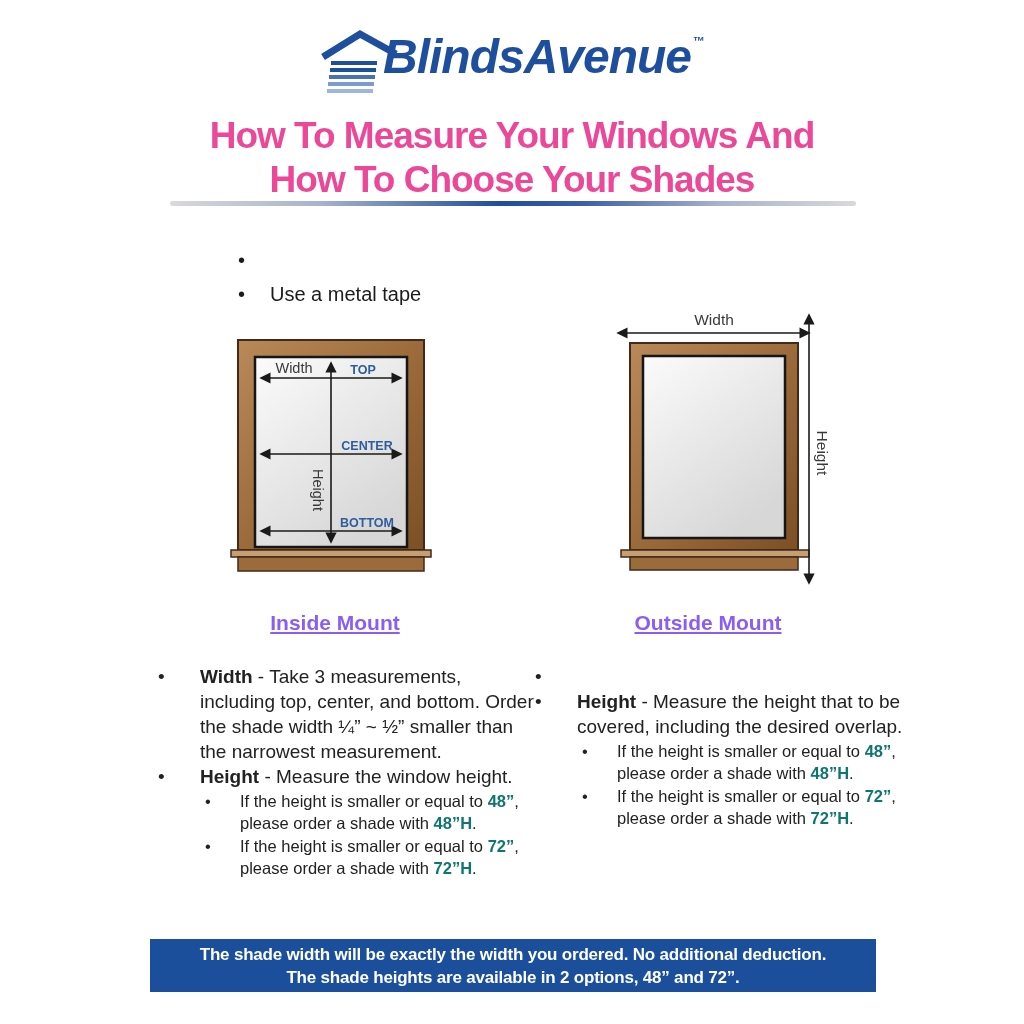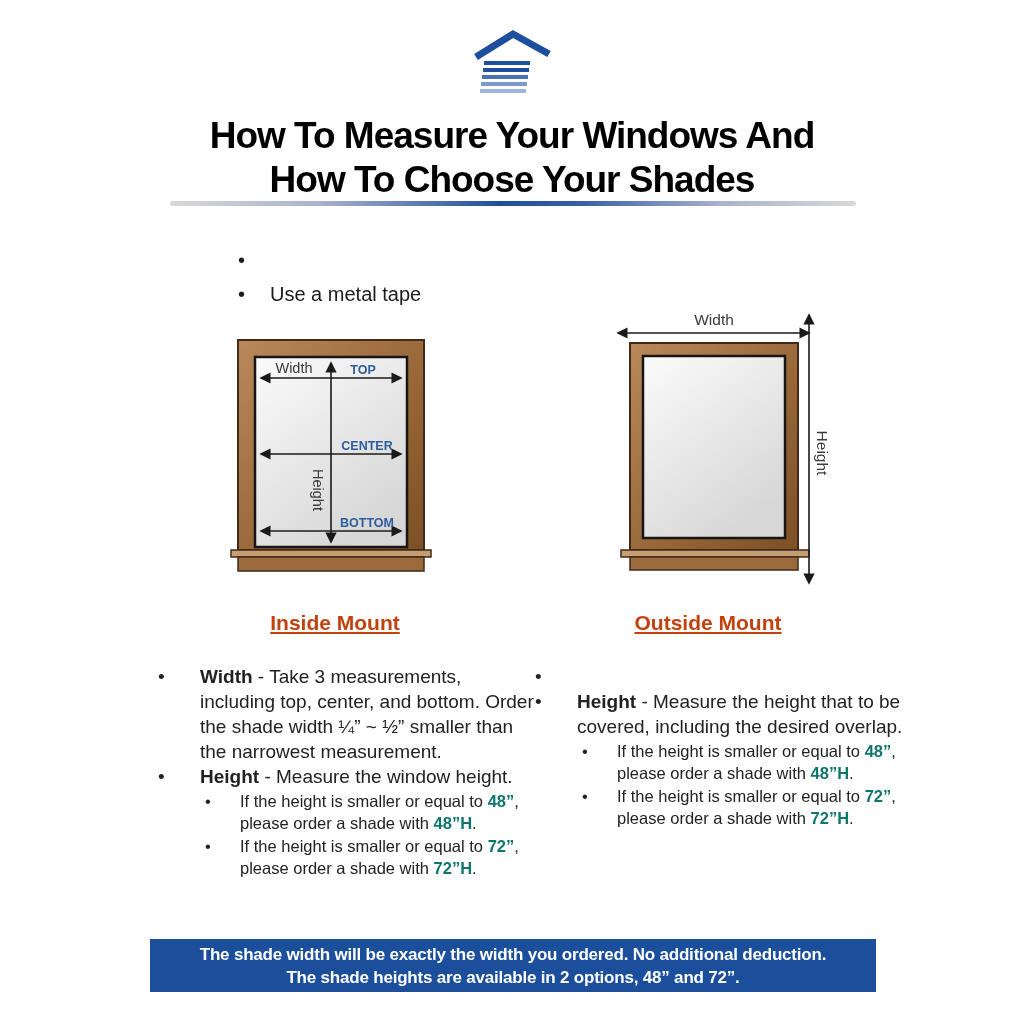--- a/index.html
+++ b/index.html
@@ -8,33 +8,33 @@
     font-family:"Liberation Sans", sans-serif;color:#1a1a1a;overflow:hidden;
   }
   
   .logo-row{position:absolute;top:26px;left:0;width:100%;display:flex;justify-content:center;align-items:flex-start;}
   .logo-icon{display:block;margin-top:2px;}
   .brand-wrap{position:relative;margin-left:-16px;z-index:2;}
   .brand-text{font-size:48px;font-weight:bold;font-style:italic;color:#1E4E9E;letter-spacing:-1px;line-height:62px;}
   .brand-tm{font-size:12px;font-weight:bold;font-style:normal;color:#1E4E9E;vertical-align:28px;margin-left:2px;}
   
   .title{position:absolute;top:114px;left:0;width:100%;text-align:center;
-    font-size:37px;font-weight:bold;color:#000000;line-height:44px;letter-spacing:-1px;}
+    font-size:37px;font-weight:bold;color:#ec4899;line-height:44px;letter-spacing:-1px;}
   .divider{position:absolute;top:201px;left:170px;width:686px;height:5px;border-radius:3px;
     background:linear-gradient(to right,#d9d9d9 0%,#a7b2cc 22%,#1f4e9c 48%,#3a5ea8 60%,#a7b2cc 80%,#d9d9d9 100%);}
   
   .intro{position:absolute;top:247px;left:238px;width:660px;font-size:20px;color:#1c1c1c;}
   .intro-row{display:flex;margin-bottom:7px;line-height:27px;}
   .intro-marker{width:32px;flex:none;}
   
   .svg-abs{position:absolute;}
   .diag-label{fill:#3a3a3a;font-family:"Liberation Sans",sans-serif;}
   .diag-label-blue{fill:#2E5D9E;font-weight:bold;font-family:"Liberation Sans",sans-serif;}
   .mount-heading{position:absolute;width:220px;text-align:center;font-size:21px;font-weight:bold;
-    text-decoration:underline;color:#c2410c;}
+    text-decoration:underline;color:#8b5cf6;}
   #heading-inside{top:611px;left:225px;}
   #heading-outside{top:611px;left:598px;text-decoration:underline;}
   
   .col{position:absolute;top:664px;font-size:19px;line-height:25px;color:#222;}
   #col-left{left:150px;width:384px;}
   #col-right{left:527px;width:398px;}
   .b-row{display:flex;}
   .b-marker{width:42px;flex:none;padding-left:8px;}
   .b-text{flex:1;}
   .term{font-weight:bold;}
@@ -54,20 +54,23 @@
 
   <div class="logo-row">
     <svg class="logo-icon" width="80" height="70" viewBox="0 0 80 70">
       <path d="M4,29 L41,6 L77,26" fill="none" stroke="#1E4E9E" stroke-width="7" stroke-linejoin="miter"></path>
       <line x1="12" y1="35" x2="58" y2="35" stroke="#1E4E9E" stroke-width="4"></line>
       <line x1="11" y1="42" x2="57" y2="42" stroke="#1E4E9E" stroke-width="4"></line>
       <line x1="10" y1="49" x2="56" y2="49" stroke="#4A71B5" stroke-width="4"></line>
       <line x1="9" y1="56" x2="55" y2="56" stroke="#7C9BCC" stroke-width="4"></line>
       <line x1="8" y1="63" x2="54" y2="63" stroke="#9FB6DA" stroke-width="4"></line>
     </svg>
+    <div class="brand-wrap">
+      <span class="brand-text">BlindsAvenue</span><span class="brand-tm">™</span>
+    </div>
   </div>
 
   <div class="title">
     <div>How To Measure Your Windows And</div>
     <div>How To Choose Your Shades</div>
   </div>
   <div class="divider"></div>
 
   <div class="intro">
     <div class="intro-row">

